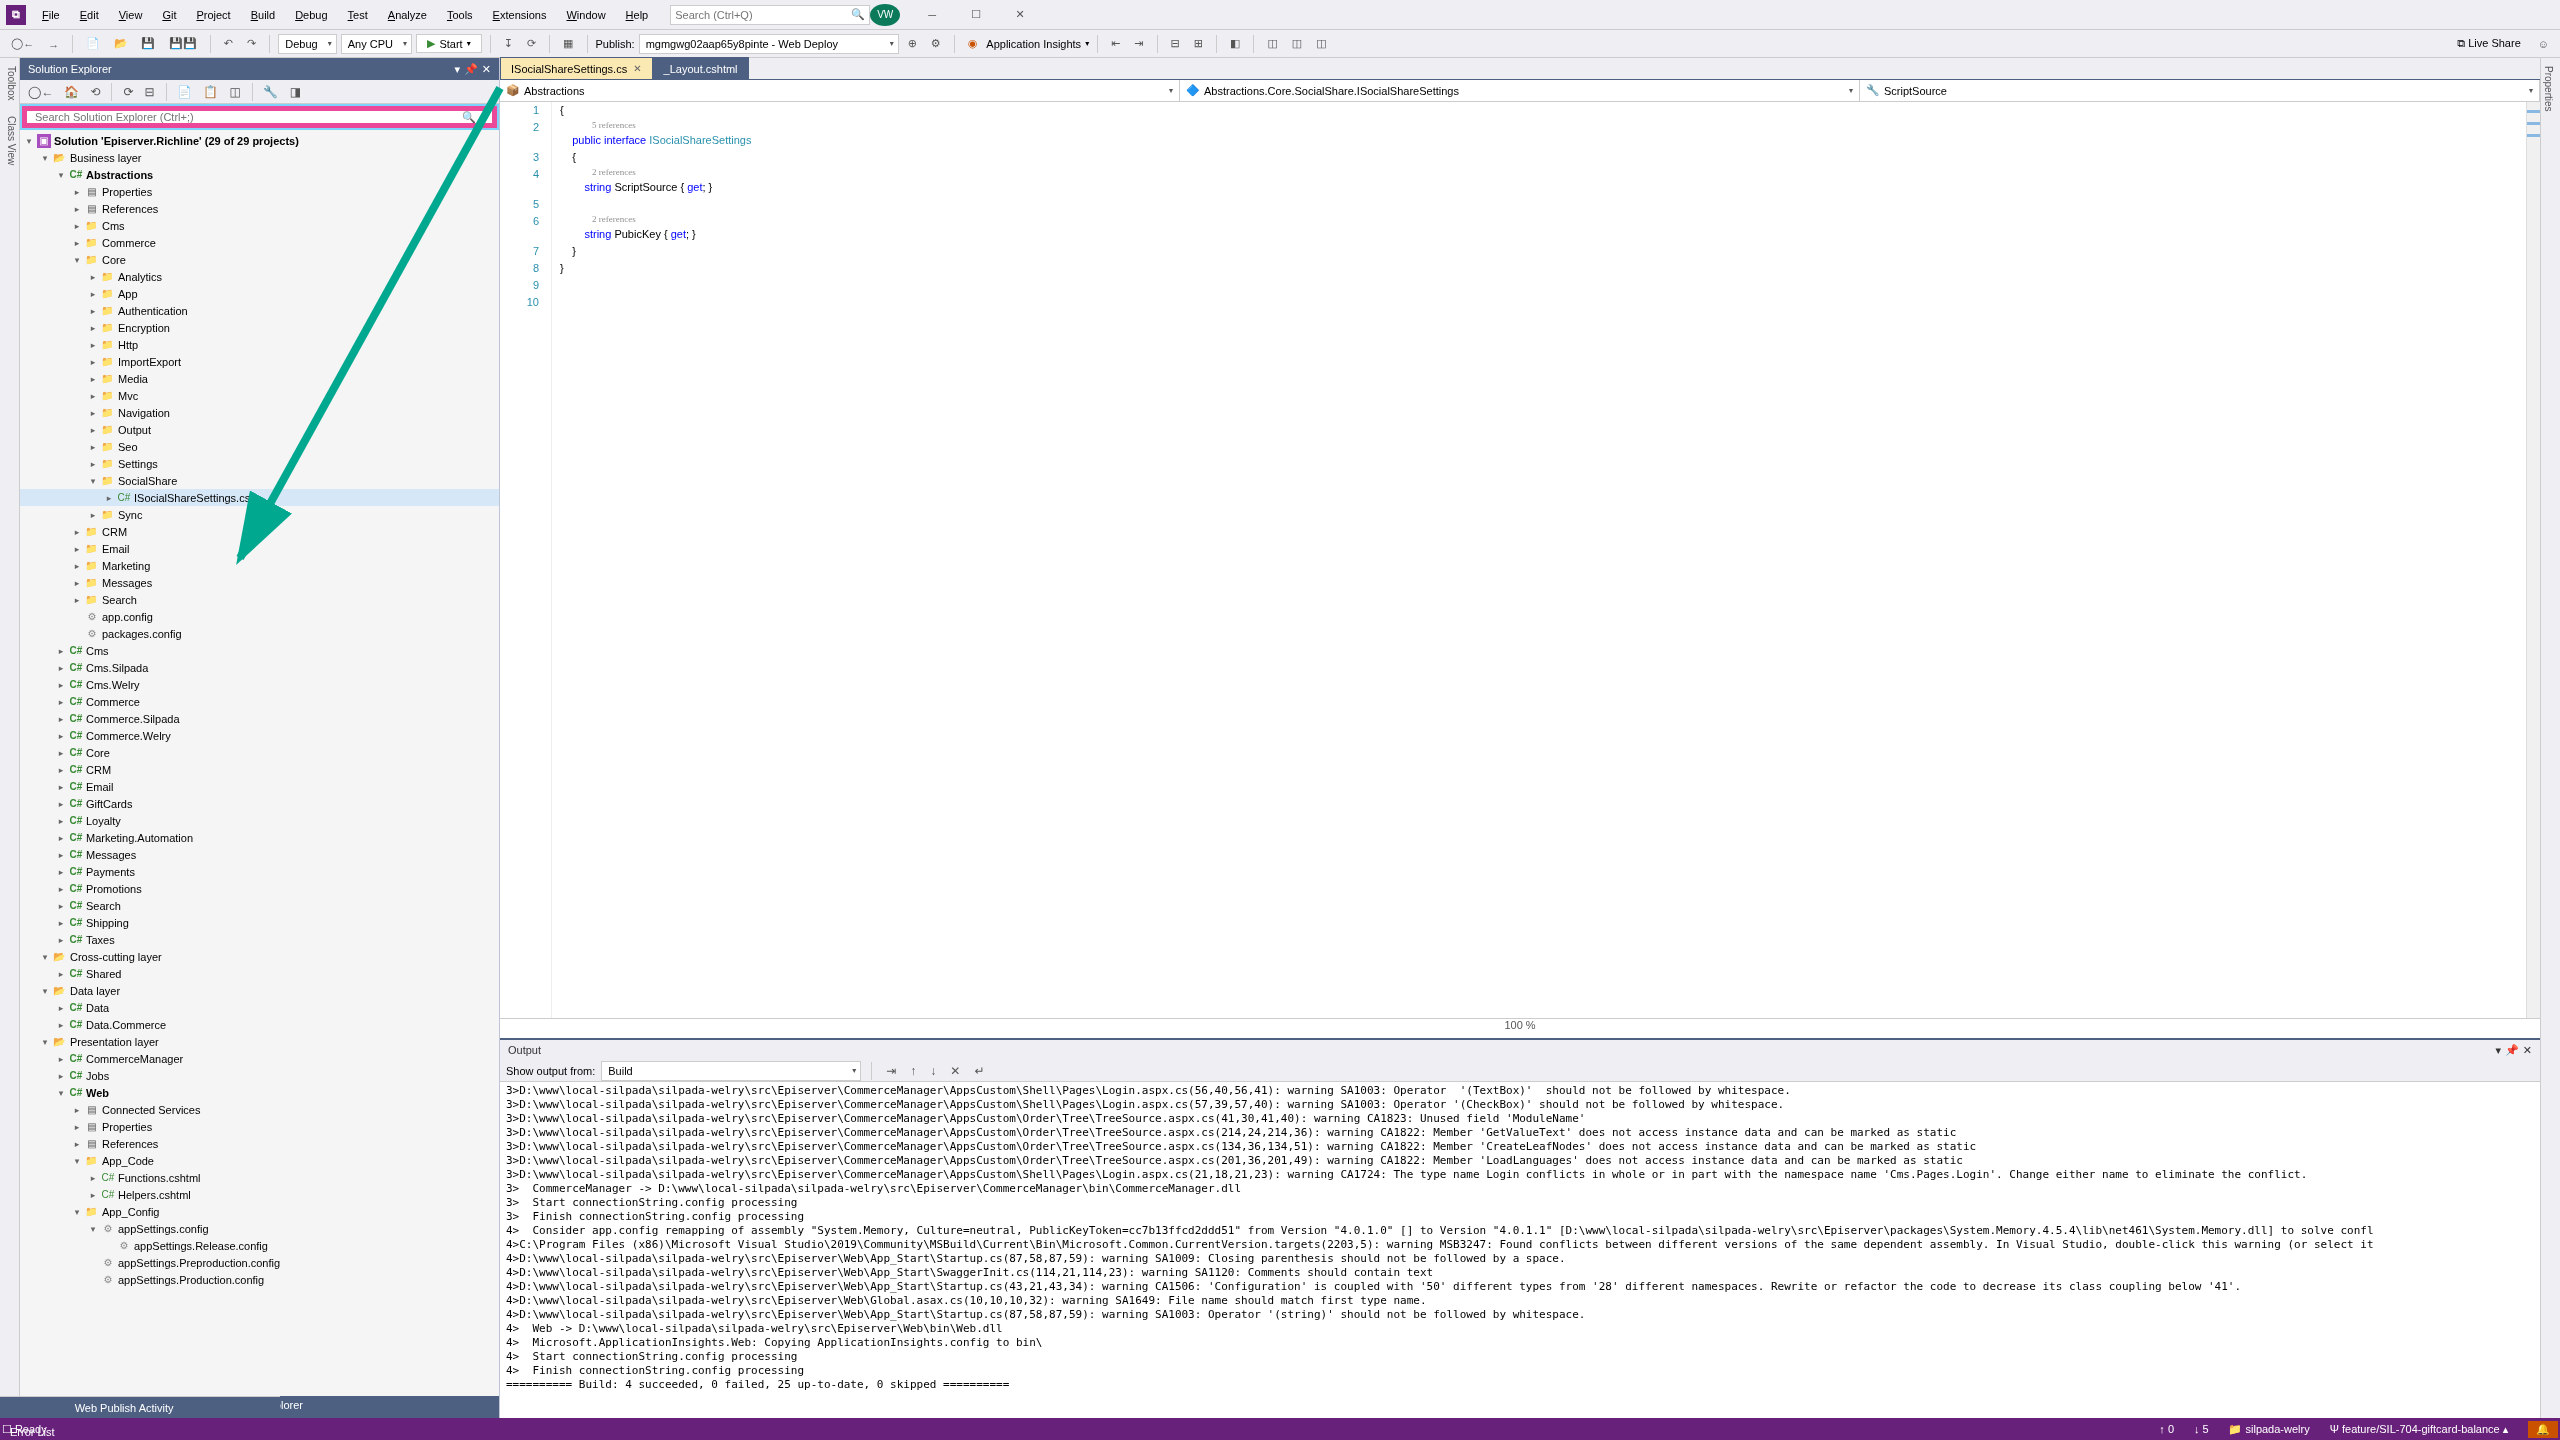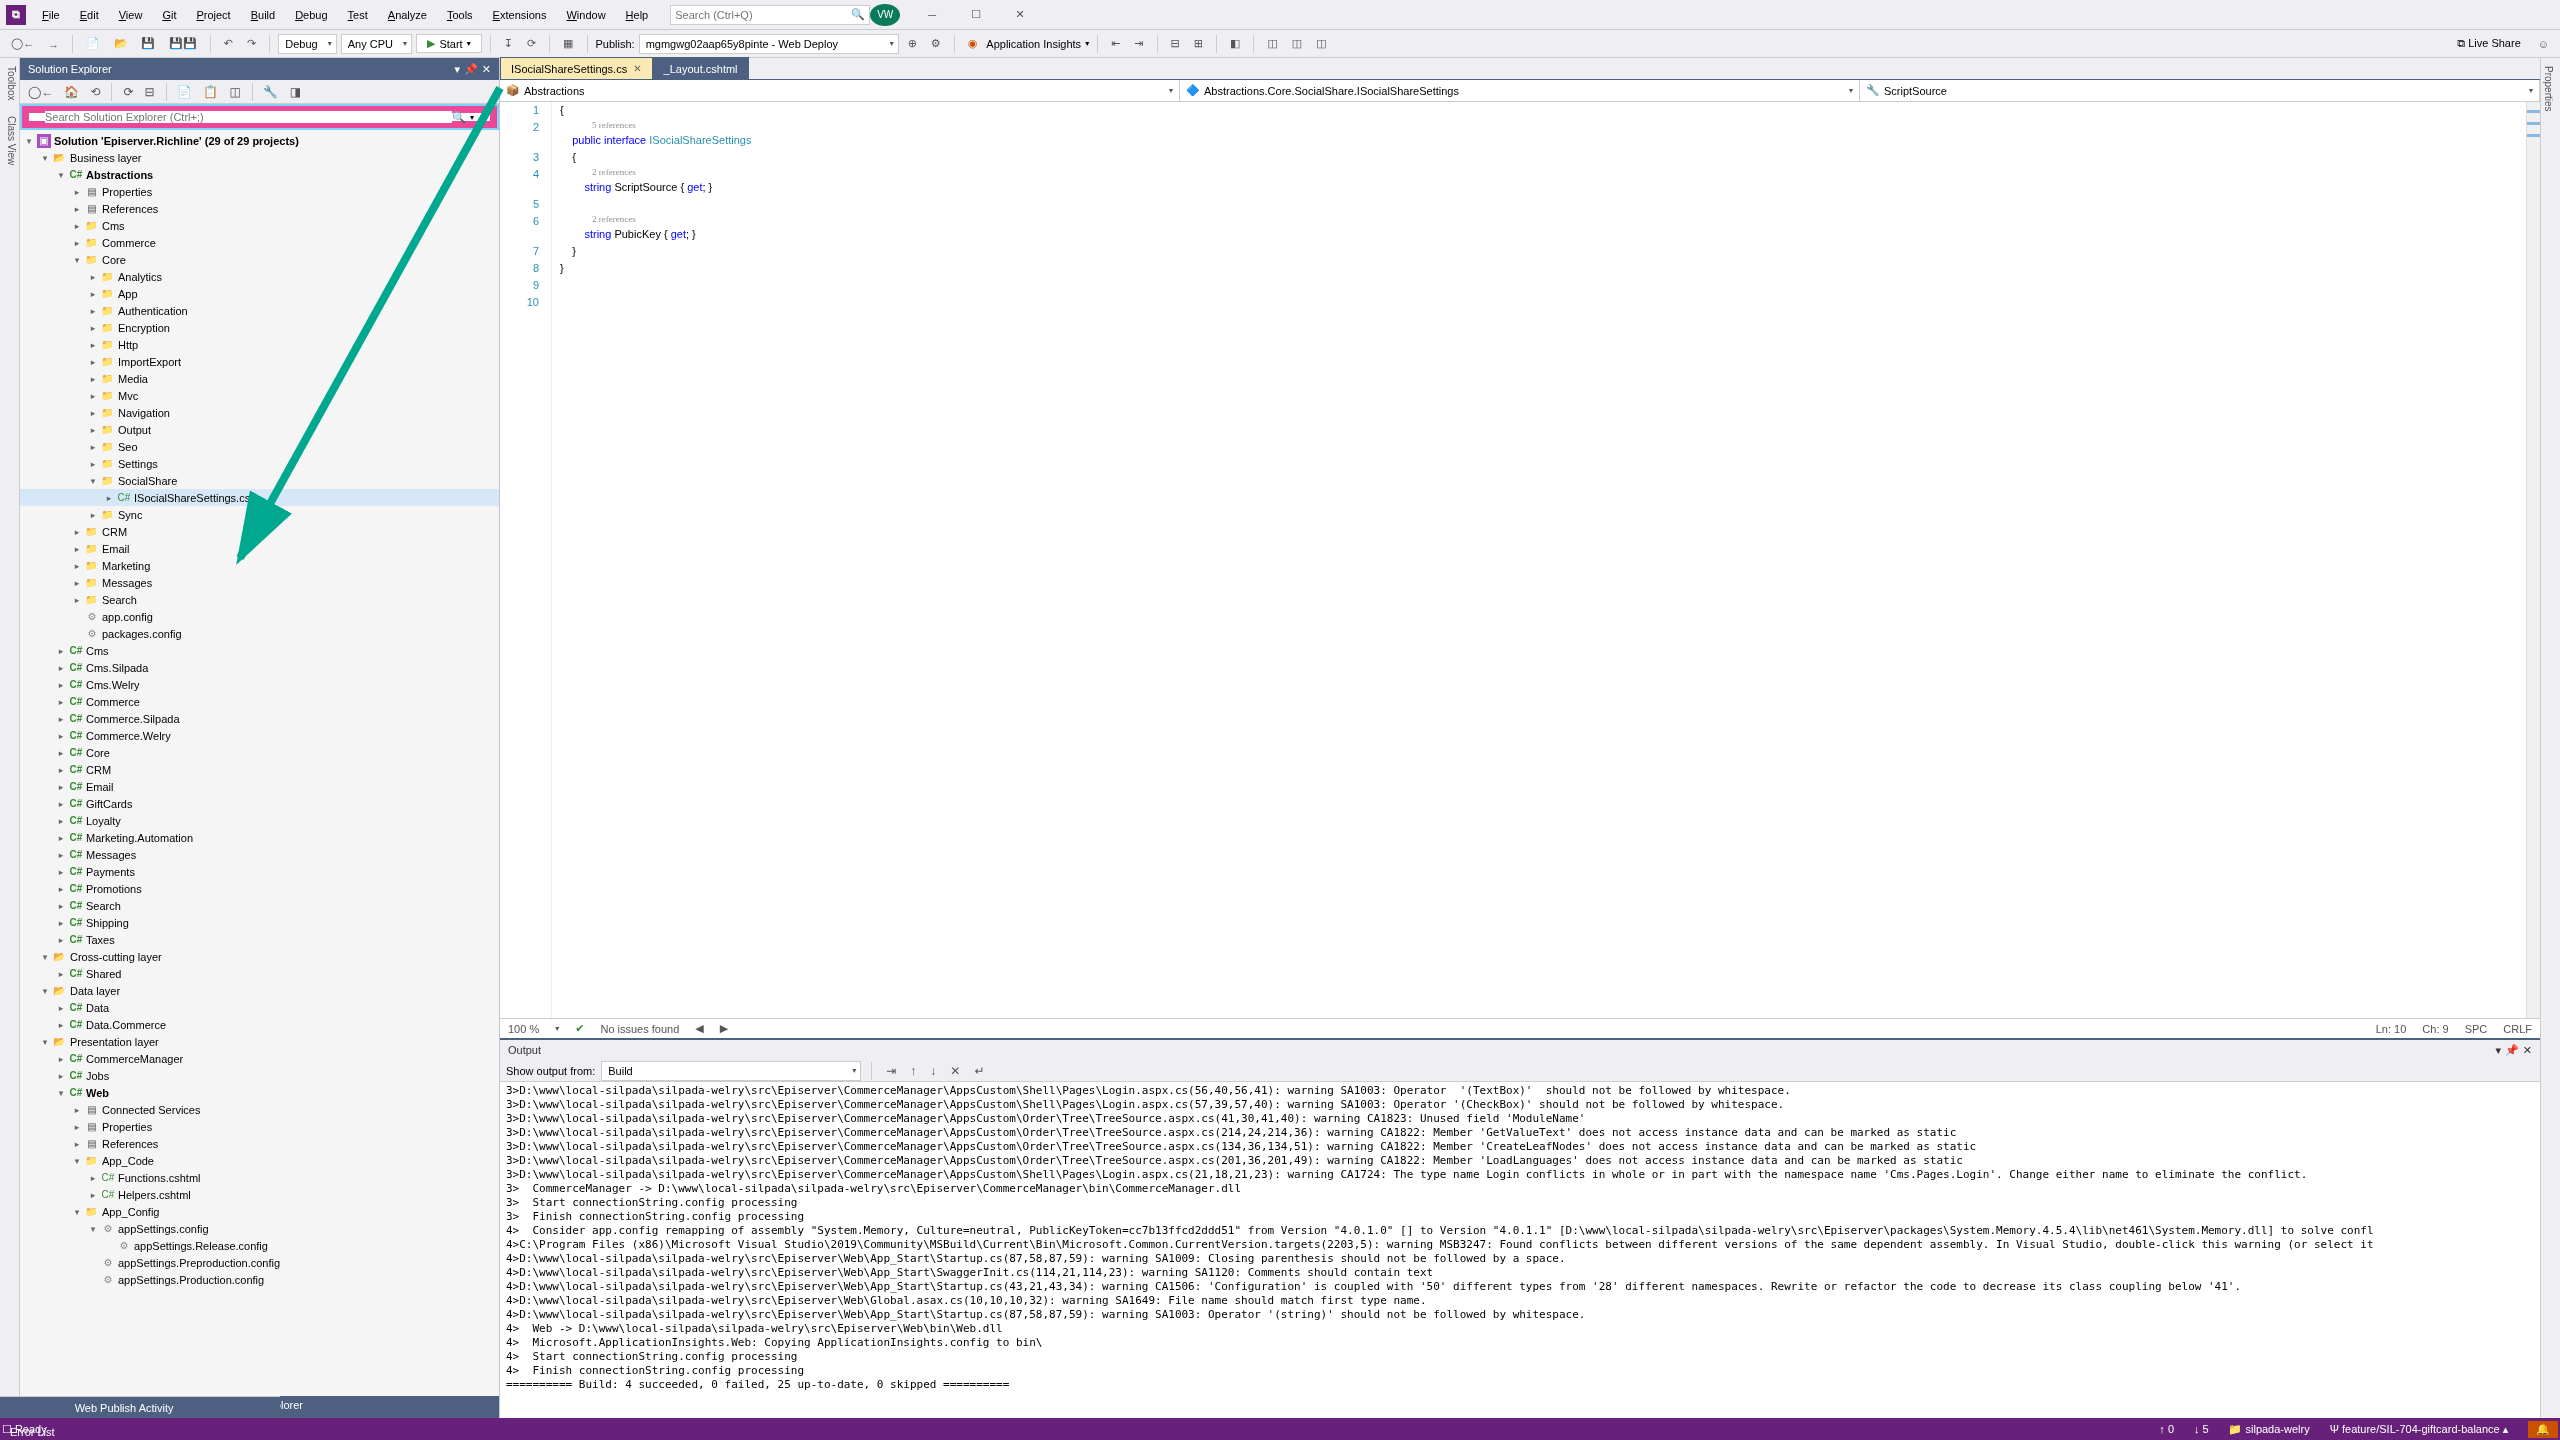--- a/index.html
+++ b/index.html
@@ -28,21 +28,21 @@
 .liveshare { padding: 2px 8px; }
 
 .main { display: flex; height: calc(1440px - 30px - 28px - 22px); background: #7dd3fc; }
 .left-rail { width: 20px; background: #efeef3; border-right: 1px solid #ccc; display: flex; flex-direction: column; }
 .rail-tab { writing-mode: vertical-rl; text-orientation: mixed; padding: 8px 2px; color: #555; font-size: 10px; cursor: pointer; }
 
 .sol-panel { width: 480px; display: flex; flex-direction: column; border-right: 1px solid #bec5d7; }
 .panel-header { height: 22px; background: #4d6082; color: #fff; padding: 0 8px; display: flex; align-items: center; justify-content: space-between; }
 .panel-tools { height: 24px; background: #efeef3; border-bottom: 1px solid #ccc; display: flex; align-items: center; padding: 0 4px; gap: 3px; }
 .ptool { padding: 2px 4px; color: #555; cursor: pointer; font-size: 12px; }
-.panel-search { height: 22px; border: 7px solid #ec4899; margin: 2px; display: flex; align-items: center; padding: 0 16px; background: #fff; }
+.panel-search { height: 22px; border: 5px solid #ec4899; margin: 2px; display: flex; align-items: center; padding: 0 8px; background: #fff; }
 .panel-search input { border: none; outline: none; flex: 1; font-size: 11px; }
 
 .tree { flex: 1; overflow-y: auto; background: #f5f5f5; padding: 2px 0; font-size: 11px; }
 .tree-node { display: flex; align-items: center; height: 17px; padding-left: 4px; white-space: nowrap; cursor: pointer; }
 .tree-node.selected { background: #d6e7f7; }
 .twisty { width: 10px; text-align: center; color: #666; font-size: 9px; user-select: none; }
 .ticon { width: 14px; height: 14px; margin: 0 3px; display: inline-flex; align-items: center; justify-content: center; font-size: 10px; }
 .ti-sol { background: #a94ebf; color: #fff; }
 .ti-proj { color: #388a34; font-weight: bold; }
 .ti-folder { color: #dcb67a; }
@@ -68,21 +68,21 @@
 
 .code { flex: 1; background: #fff; display: flex; font-family: Consolas, monospace; font-size: 13px; line-height: 17px; position: relative; overflow: hidden; }
 .gutter { width: 52px; text-align: right; padding-right: 12px; color: #2b91af; background: #fff; border-right: 1px solid #eee; }
 .gutter .ln { height: 17px; }
 .codelens { display: block; font-family: "Segoe UI"; font-size: 9px; color: #919191; height: 13px; line-height: 13px; }
 .code-body { flex: 1; padding-left: 8px; }
 .code-line { height: 17px; white-space: pre; }
 .kw { color: #0000ff; }
 .type { color: #2b91af; }
 
-.status-line { height: 20px; background: #fff; border-top: 1px solid #ccc; display: flex; align-items: center; padding: 0 8px; gap: 16px; font-size: 10px; color: #555; }
+.status-line { height: 20px; background: #fff; border-top: 1px solid #ccc; display: flex; align-items: center; padding: 0 8px; gap: 16px; font-size: 10px; color: #555; flex-direction: column; }
 .status-line .spacer { flex: 1; }
 
 .output-panel { height: 380px; display: flex; flex-direction: column; border-top: 2px solid #4d6082; }
 .out-header { height: 20px; background: #efeef3; padding: 0 8px; display: flex; align-items: center; justify-content: space-between; color: #333; }
 .out-tools { height: 22px; background: #efeef3; border-bottom: 1px solid #ccc; display: flex; align-items: center; padding: 0 6px; gap: 6px; }
 .out-body { flex: 1; background: #fff; overflow: auto; font-family: Consolas, monospace; font-size: 11px; line-height: 14px; white-space: pre; padding: 2px 6px; color: #000; }
 
 .bottom-tabs { height: 22px; background: #efeef3; display: flex; align-items: center; border-top: 1px solid #ccc; }
 .btab { padding: 3px 10px; cursor: pointer; }
 .btab.active { background: #fff; border: 1px solid #ccc; border-bottom: none; }

